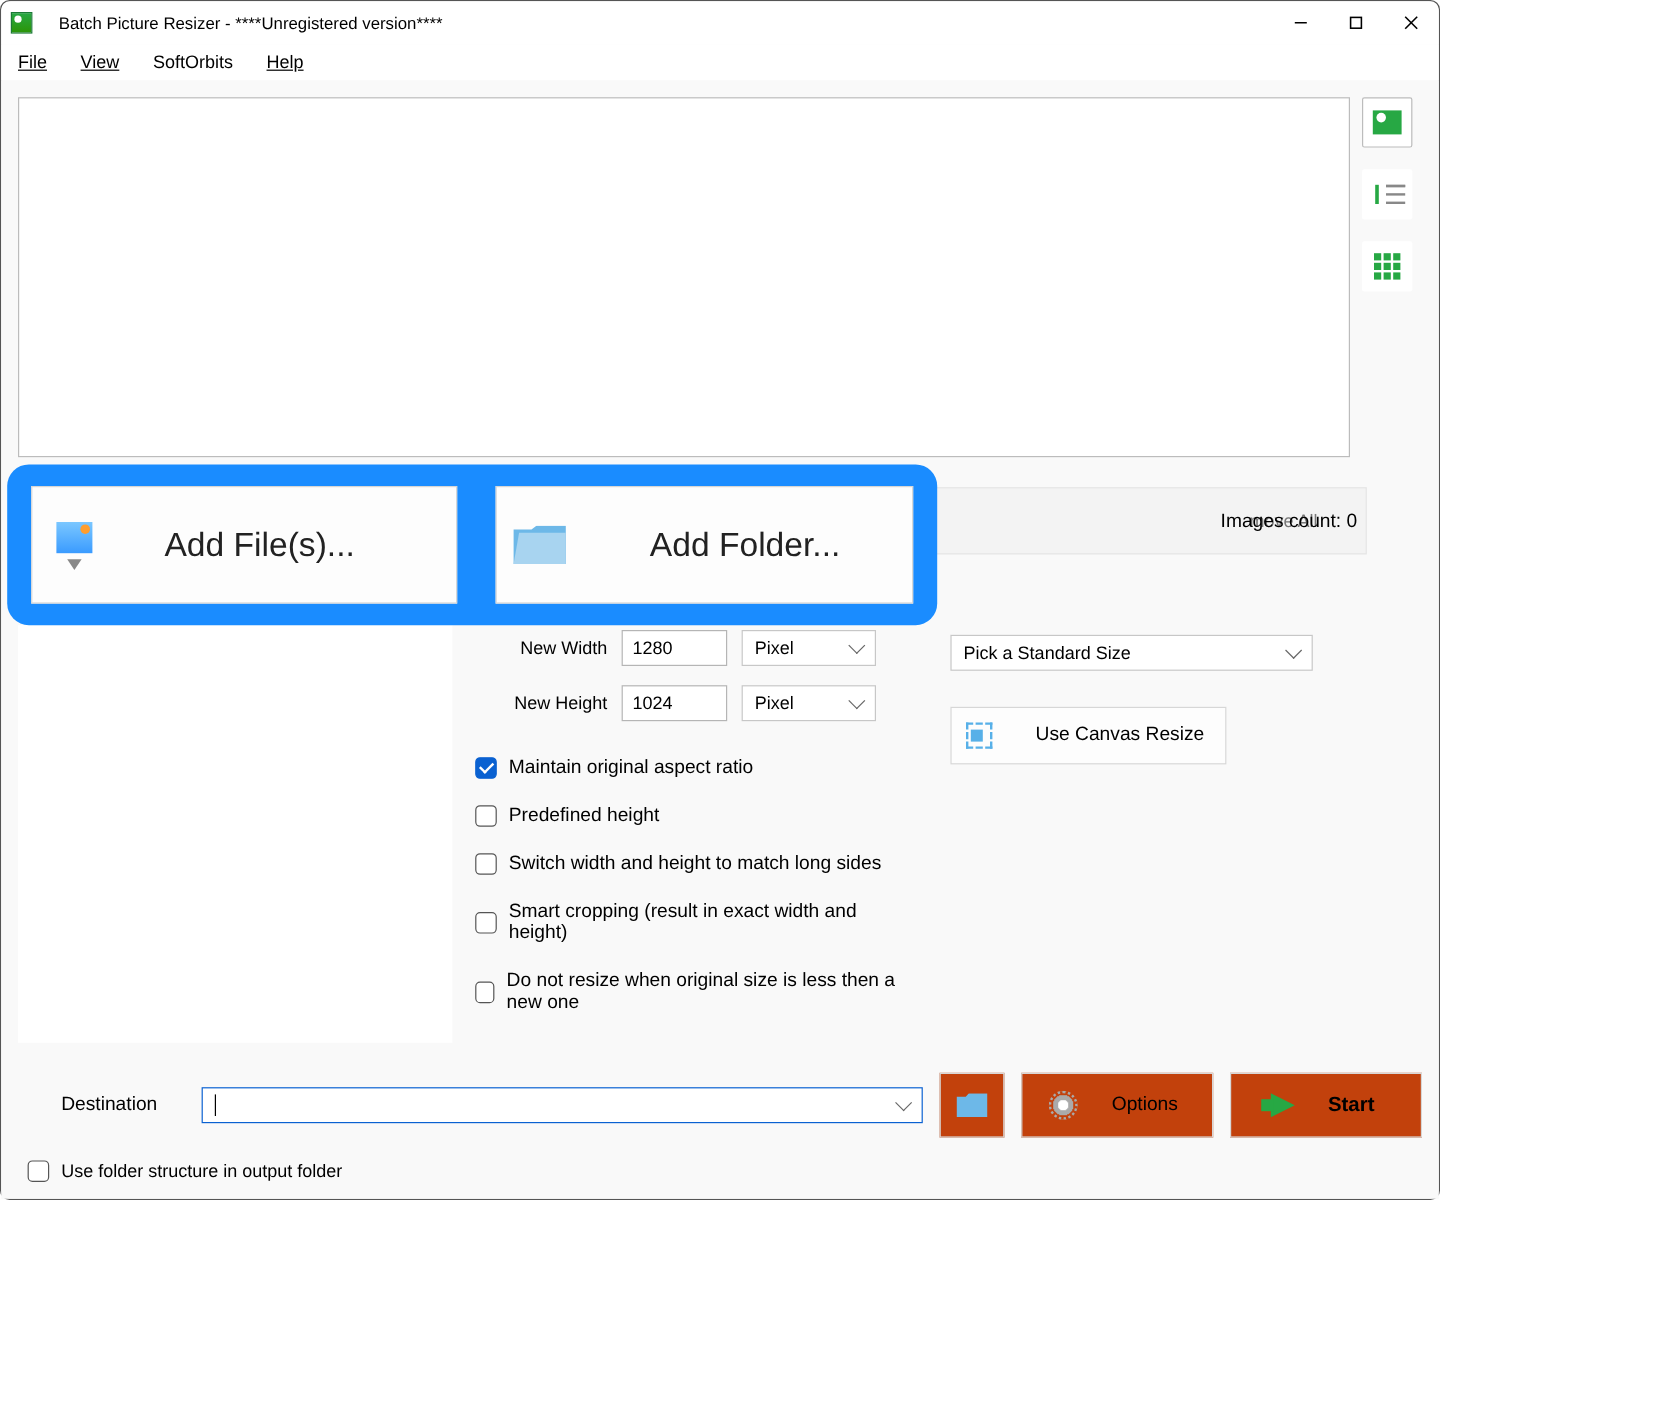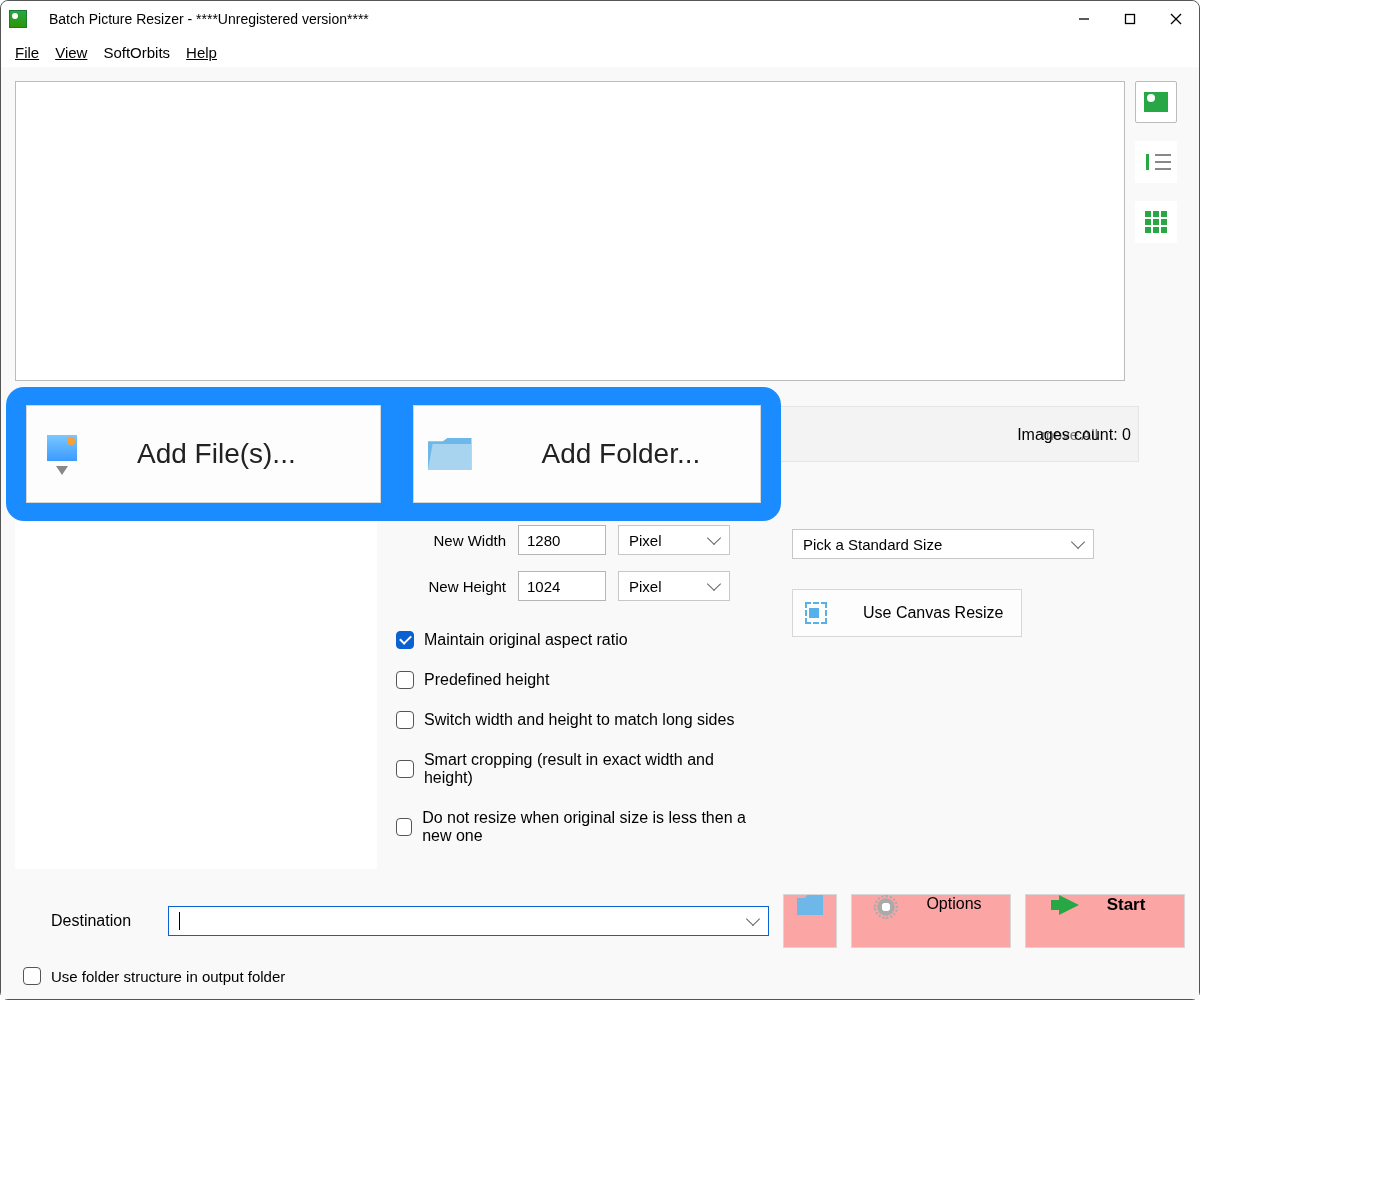--- a/index.html
+++ b/index.html
@@ -9,21 +9,21 @@
 
 .titlebar { display: flex; align-items: center; justify-content: space-between; height: 36px; background: #fff; padding: 0 0 0 8px; border-radius: 8px 8px 0 0; }
 .titlebar-left { display: flex; align-items: center; gap: 22px; }
 .app-icon { width: 18px; height: 18px; background: linear-gradient(#27a844,#2b9507); border: 1px solid #1a7a35; position: relative; }
 .app-icon::after { content: ""; position: absolute; width: 6px; height: 6px; background: #fff; border-radius: 50%; top: 2px; left: 2px; }
 .title-text { font-size: 14px; color: #000; }
 .winbtns { display: flex; align-items: center; }
 .winbtn { width: 46px; height: 36px; display: flex; align-items: center; justify-content: center; font-size: 14px; color: #000; cursor: pointer; }
 
 
-.menubar { display: flex; align-items: center; gap: 16px; height: 30px; padding: 0 14px; background: #fff; font-size: 15px; color: #000; }
+.menubar { display: flex; align-items: center; gap: 28px; height: 30px; padding: 0 14px; background: #fff; font-size: 15px; color: #000; }
 .menubar span { cursor: pointer; }
 
 
 .content { display: flex; padding: 14px; gap: 10px; height: calc(100% - 36px - 30px); flex-direction: column; background: #f9f9f9; }
 
 .toprow { display: flex; gap: 10px; height: 300px; }
 .preview { flex: 1; background: #fff; border: 1px solid #bcbcbc; }
 .sidebtns { width: 50px; display: flex; flex-direction: column; gap: 18px; }
 .sidebtn { width: 42px; height: 42px; border: 1px solid #d0d0d0; background: #fff; display: flex; align-items: center; justify-content: center; border-radius: 2px; cursor: pointer; }
 .sidebtn.active { border-color: #bcbcbc; }
@@ -82,21 +82,21 @@
 .stdsel { width: 302px; height: 30px; border: 1px solid #c7c7c7; background: #fff; display: flex; align-items: center; justify-content: space-between; padding: 0 10px; font-size: 15px; margin-top: 4px; cursor: pointer; }
 .canvasbtn { width: 230px; height: 48px; border: 1px solid #d7d7d7; background: #fdfdfd; display: flex; align-items: center; gap: 36px; padding-left: 12px; font-size: 16px; cursor: pointer; margin-top: 30px; }
 .canvas-icon { width: 22px; height: 22px; border: 2px dashed #57b0e8; position: relative; }
 .canvas-icon::after { content: ""; position: absolute; width: 10px; height: 10px; background: #57b0e8; left: 2px; top: 4px; }
 
 
 .bottombar { position: absolute; bottom: 50px; left: 14px; right: 14px; display: flex; align-items: center; gap: 14px; height: 56px; }
 .dest-lbl { font-size: 16px; margin-left: 36px; margin-right: 23px; }
 .dest-input { flex: 1; max-width: 626px; height: 30px; border: 1px solid #0a61d1; background: #fff; display: flex; align-items: center; justify-content: space-between; padding: 0 10px; cursor: text; }
 .dest-cursor { width:1px; height:18px; background:#000; }
-.footbtn { height: 54px; border: 1px solid #d7d7d7; background: #fca5a5; display: flex; justify-content: center; cursor: pointer; }
+.footbtn { height: 54px; border: 1px solid #d7d7d7; background: #c2410c; display: flex; align-items: center; justify-content: center; cursor: pointer; }
 .footbtn.small { width: 54px; }
 .footbtn.opts { width: 160px; gap: 28px; padding: 0 16px 0 10px; font-size: 16px; }
 .footbtn.start { width: 160px; gap: 28px; padding: 0 16px 0 10px; font-size: 17px; font-weight: bold; }
 .folder-icon-sm { width: 26px; height: 20px; background: #6db8e8; clip-path: polygon(0 15%, 30% 15%, 40% 0, 100% 0, 100% 100%, 0 100%); }
 .gear-icon { width: 24px; height: 24px; background: radial-gradient(circle,#fff 30%, #aaa 32% 60%, transparent 62%); border: 2px dotted #aaa; border-radius: 50%; }
 .arrow-icon { width: 0; height: 0; border-top: 10px solid transparent; border-bottom: 10px solid transparent; border-left: 20px solid #27a844; position: relative; }
 .arrow-icon::after { content:""; position:absolute; left:-28px; top:-5px; width:10px; height:10px; background:#27a844;}
 
 .usefolder { position: absolute; bottom: 14px; left: 22px; display: flex; align-items: center; gap: 10px; font-size: 15px; cursor: pointer; }
 

